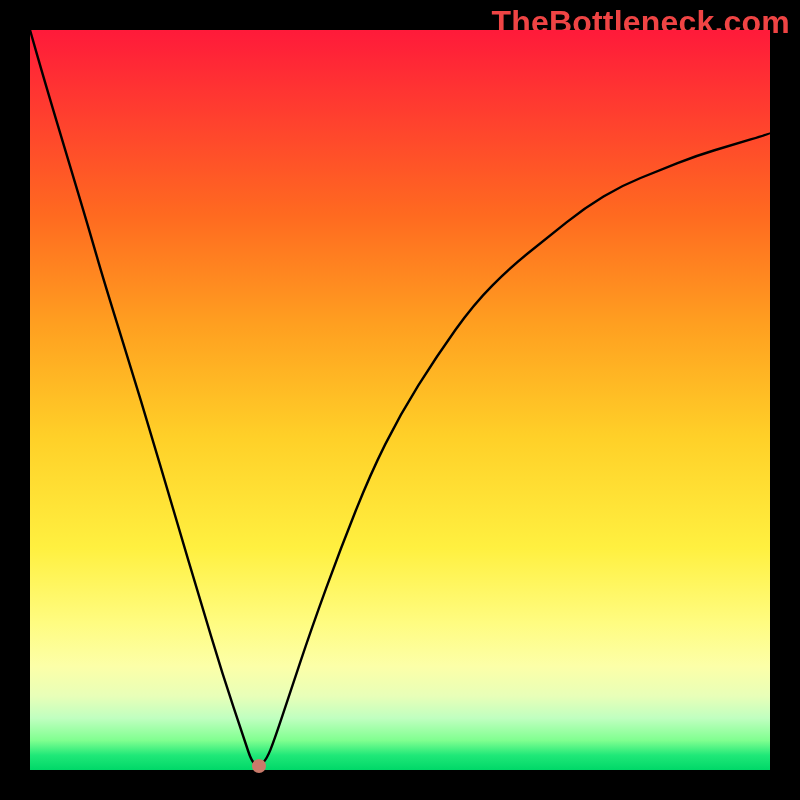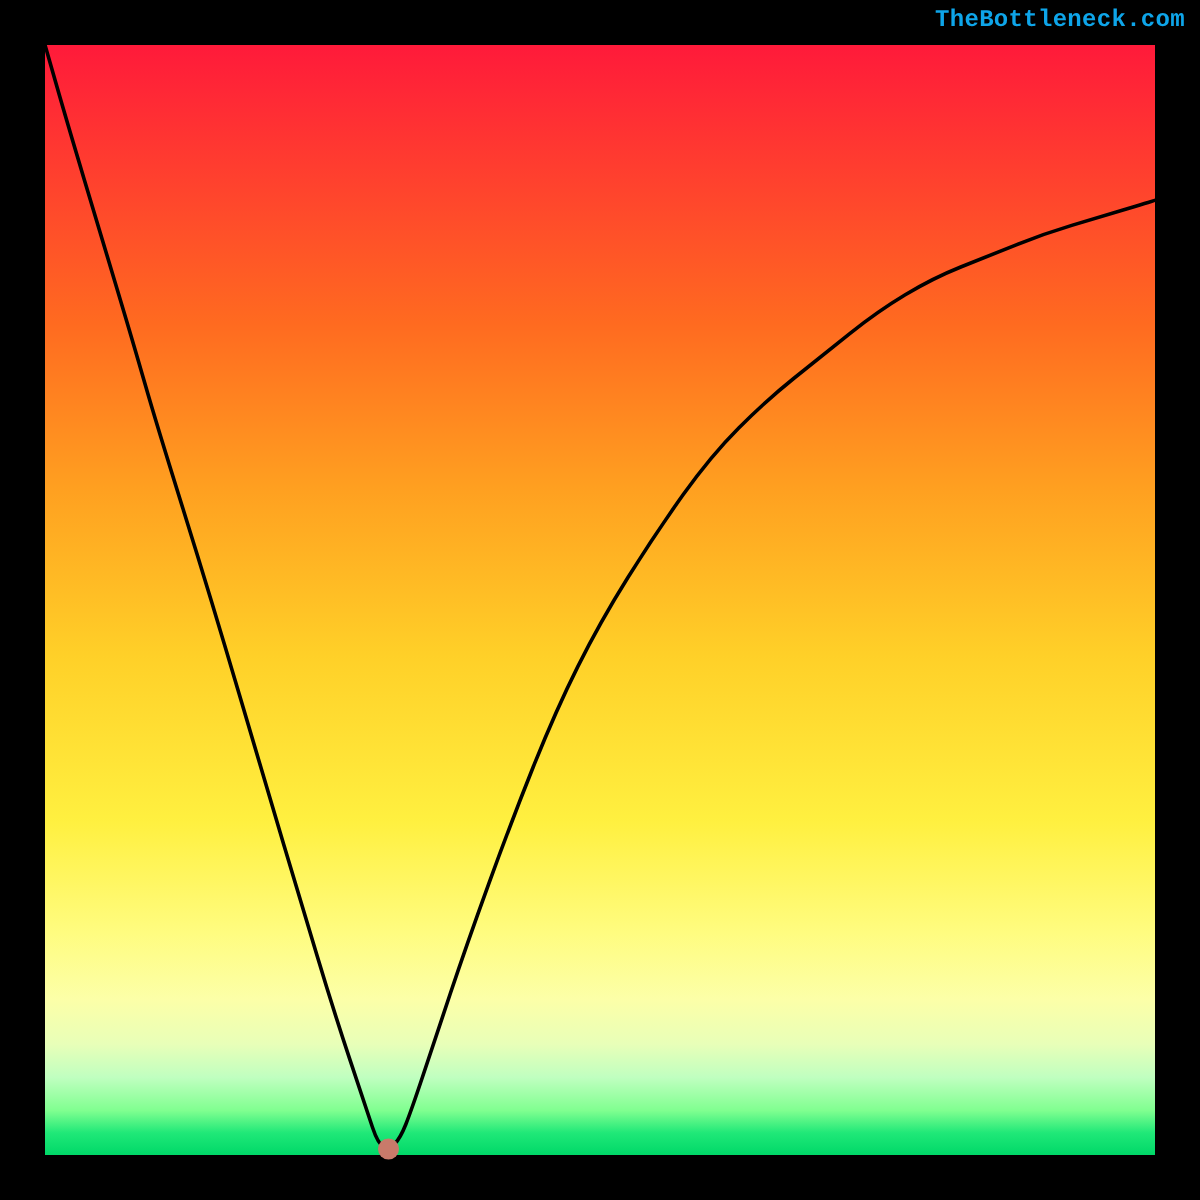--- a/index.html
+++ b/index.html
@@ -34,24 +34,24 @@
   }
   svg.curve {
     position: absolute;
     left: 0; top: 0;
     width: 100%; height: 100%;
   }
   .watermark {
     position: absolute;
     top: 4px;
     right: 10px;
-    font-family: Liberation Mono, monospace;
-    font-size: 16px;
+    font-family: Liberation Sans, sans-serif;
+    font-size: 32px;
     font-weight: 600;
-    color: #0ea5e9;
+    color: #ef4444;
     letter-spacing: 0.2px;
   }
   .dot {
     position: absolute;
     width: 14px;
     height: 14px;
     border-radius: 50%;
     background: #c97a6a;
     transform: translate(-50%, -50%);
   }

